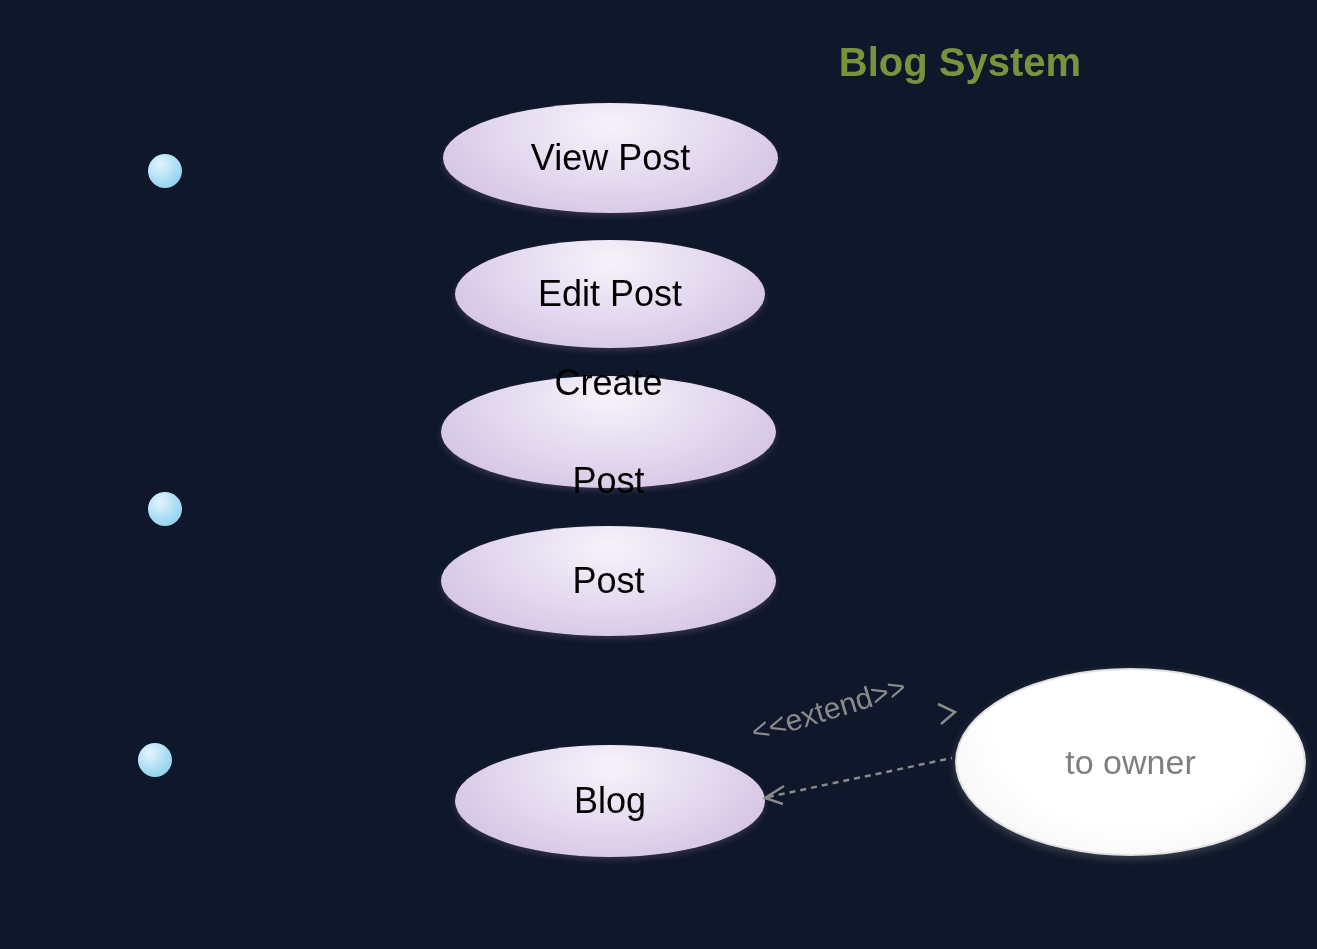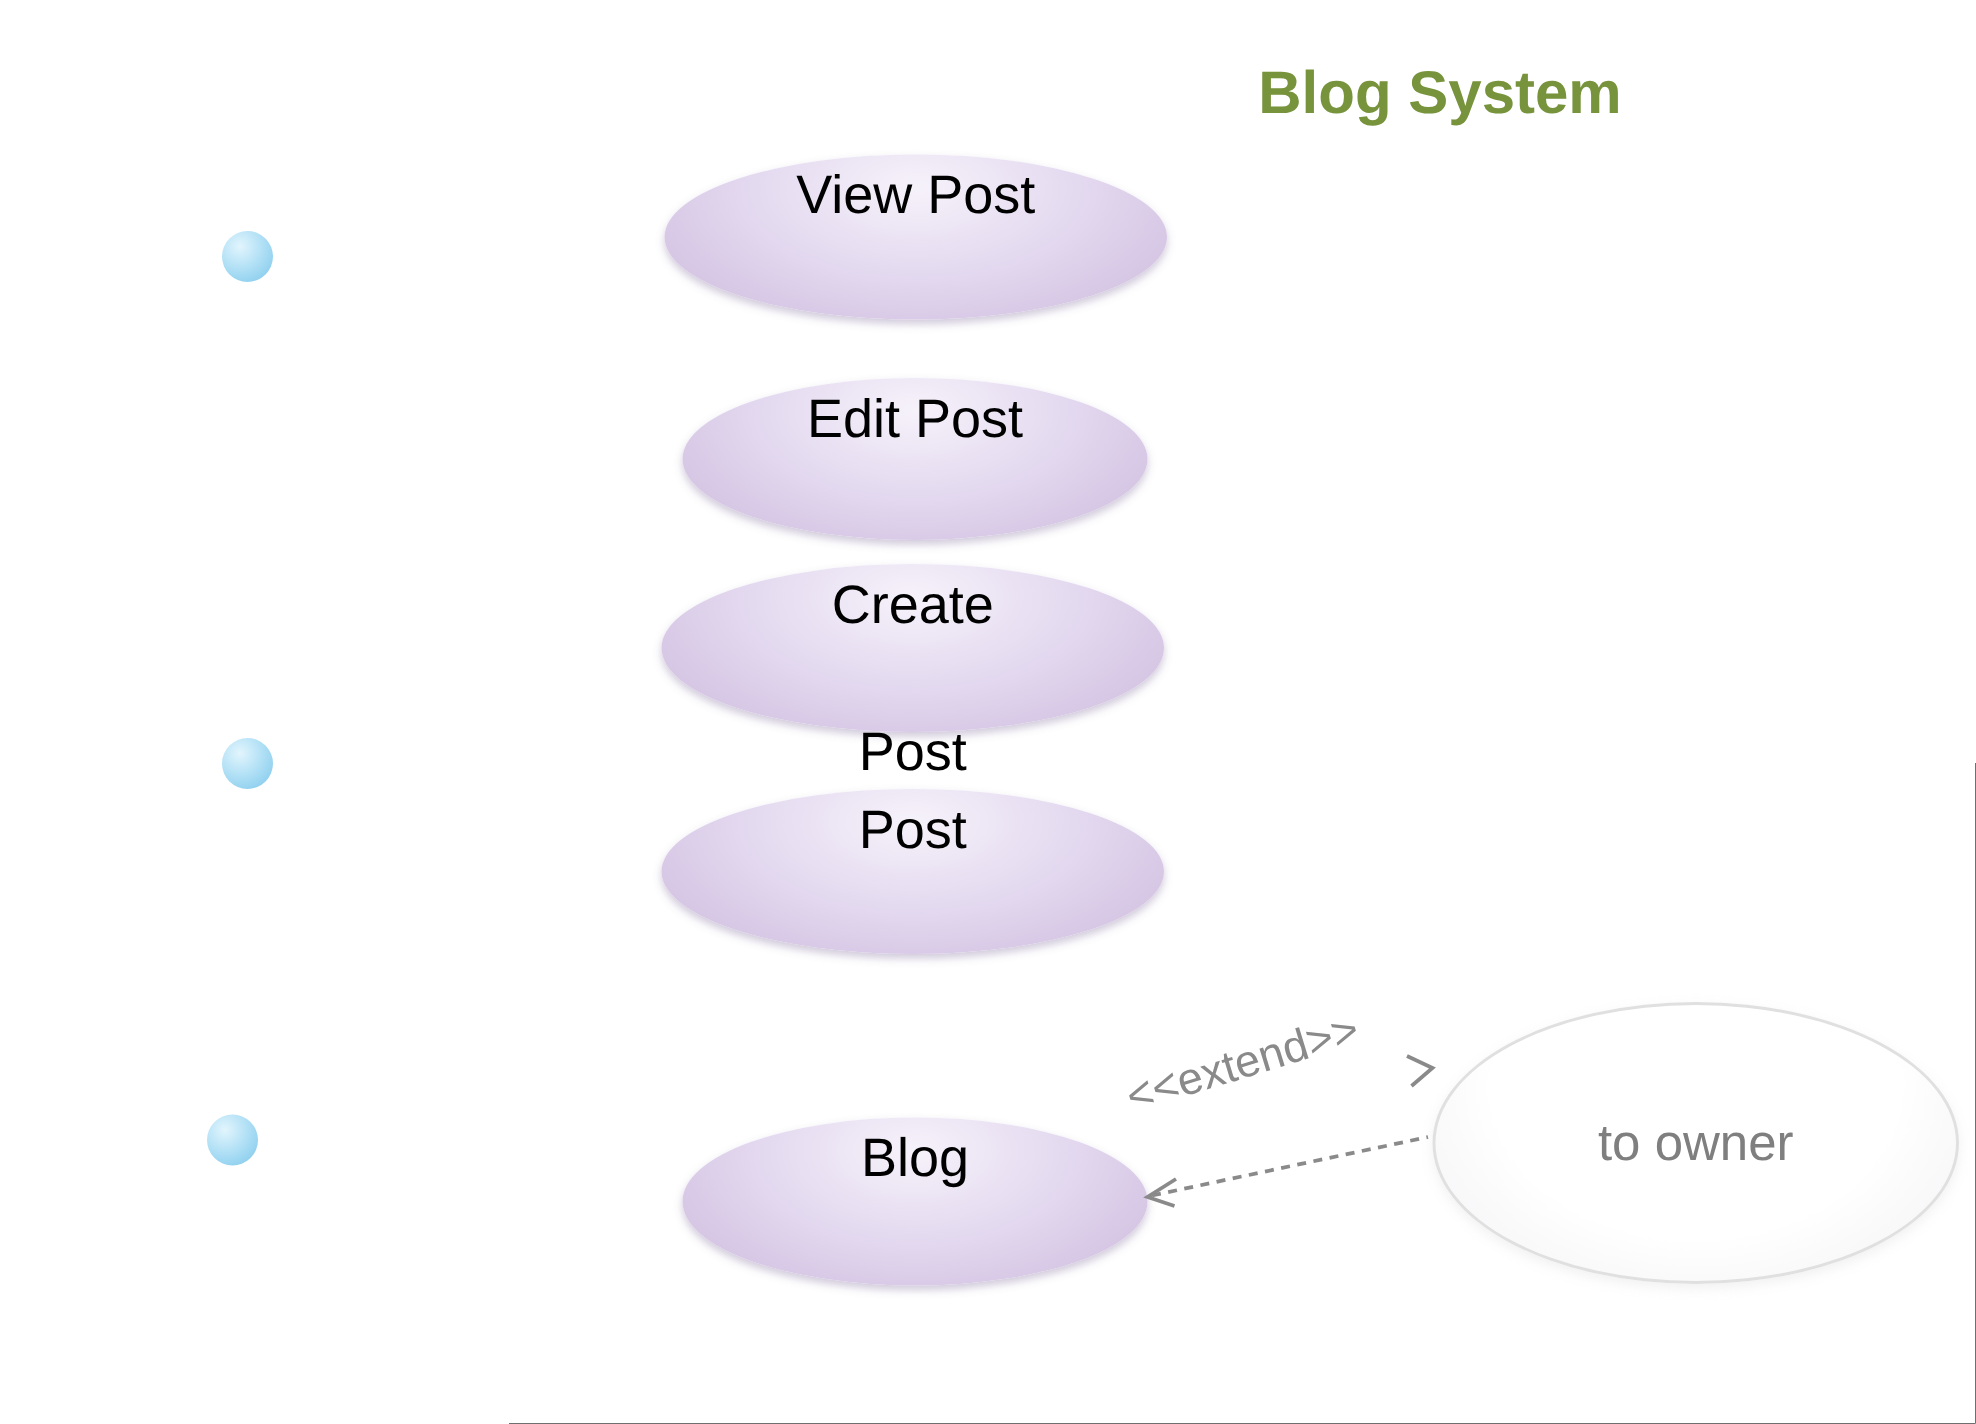--- a/index.html
+++ b/index.html
@@ -4,21 +4,21 @@
 <style>
   html, body {
     margin: 0;
     padding: 0;
     background: #000000;
   }
   #stage {
     position: relative;
     width: 1317px;
     height: 949px;
-    background: #ffffff;
+    background: #0f172a;
     overflow: hidden;
     font-family: "Liberation Sans", sans-serif;
   }
   .diagram-title {
     position: absolute;
     left: 770px;
     top: 40px;
     width: 380px;
     text-align: center;
     font-size: 40px;
@@ -33,20 +33,21 @@
     background: radial-gradient(circle at 35% 30%, #e2f5fd 0%, #a8dcf4 55%, #7cc6ea 100%);
   }
   .usecase {
     position: absolute;
     border-radius: 50%;
     background: radial-gradient(ellipse at 50% 20%, #f6f2fa 0%, #e4daf0 45%, #cdbadd 100%);
     box-shadow: 0 3px 6px rgba(120, 100, 150, 0.35);
     display: flex;
     flex-direction: column;
     align-items: center;
+    justify-content: center;
     color: #000000;
     font-size: 36px;
     line-height: 1.5;
     text-align: center;
   }
   .usecase span { display: block; }
   .usecase span:empty { display: none; }
   .usecase-external {
     position: absolute;
     border-radius: 50%;
@@ -90,21 +91,21 @@
 
   <div class="actor-head" style="left:148px; top:154px;"></div>
   <div class="actor-head" style="left:148px; top:492px;"></div>
   <div class="actor-head" style="left:138px; top:743px;"></div>
 
   <div class="usecase" style="left:443px; top:103px; width:335px; height:110px;">
     <span>View Post</span>
 
   </div>
 
-  <div class="usecase" style="left:455px; top:252px; width:310px; height:108px;">
+  <div class="usecase" style="left:455px; top:240px; width:310px; height:108px;">
     <span>Edit Post</span>
 
   </div>
 
   <div class="usecase" style="left:441px; top:376px; width:335px; height:112px;gap:44px;">
     <span>Create</span>
     <span>Post</span>
   </div>
 
   <div class="usecase" style="left:441px; top:526px; width:335px; height:110px;">

